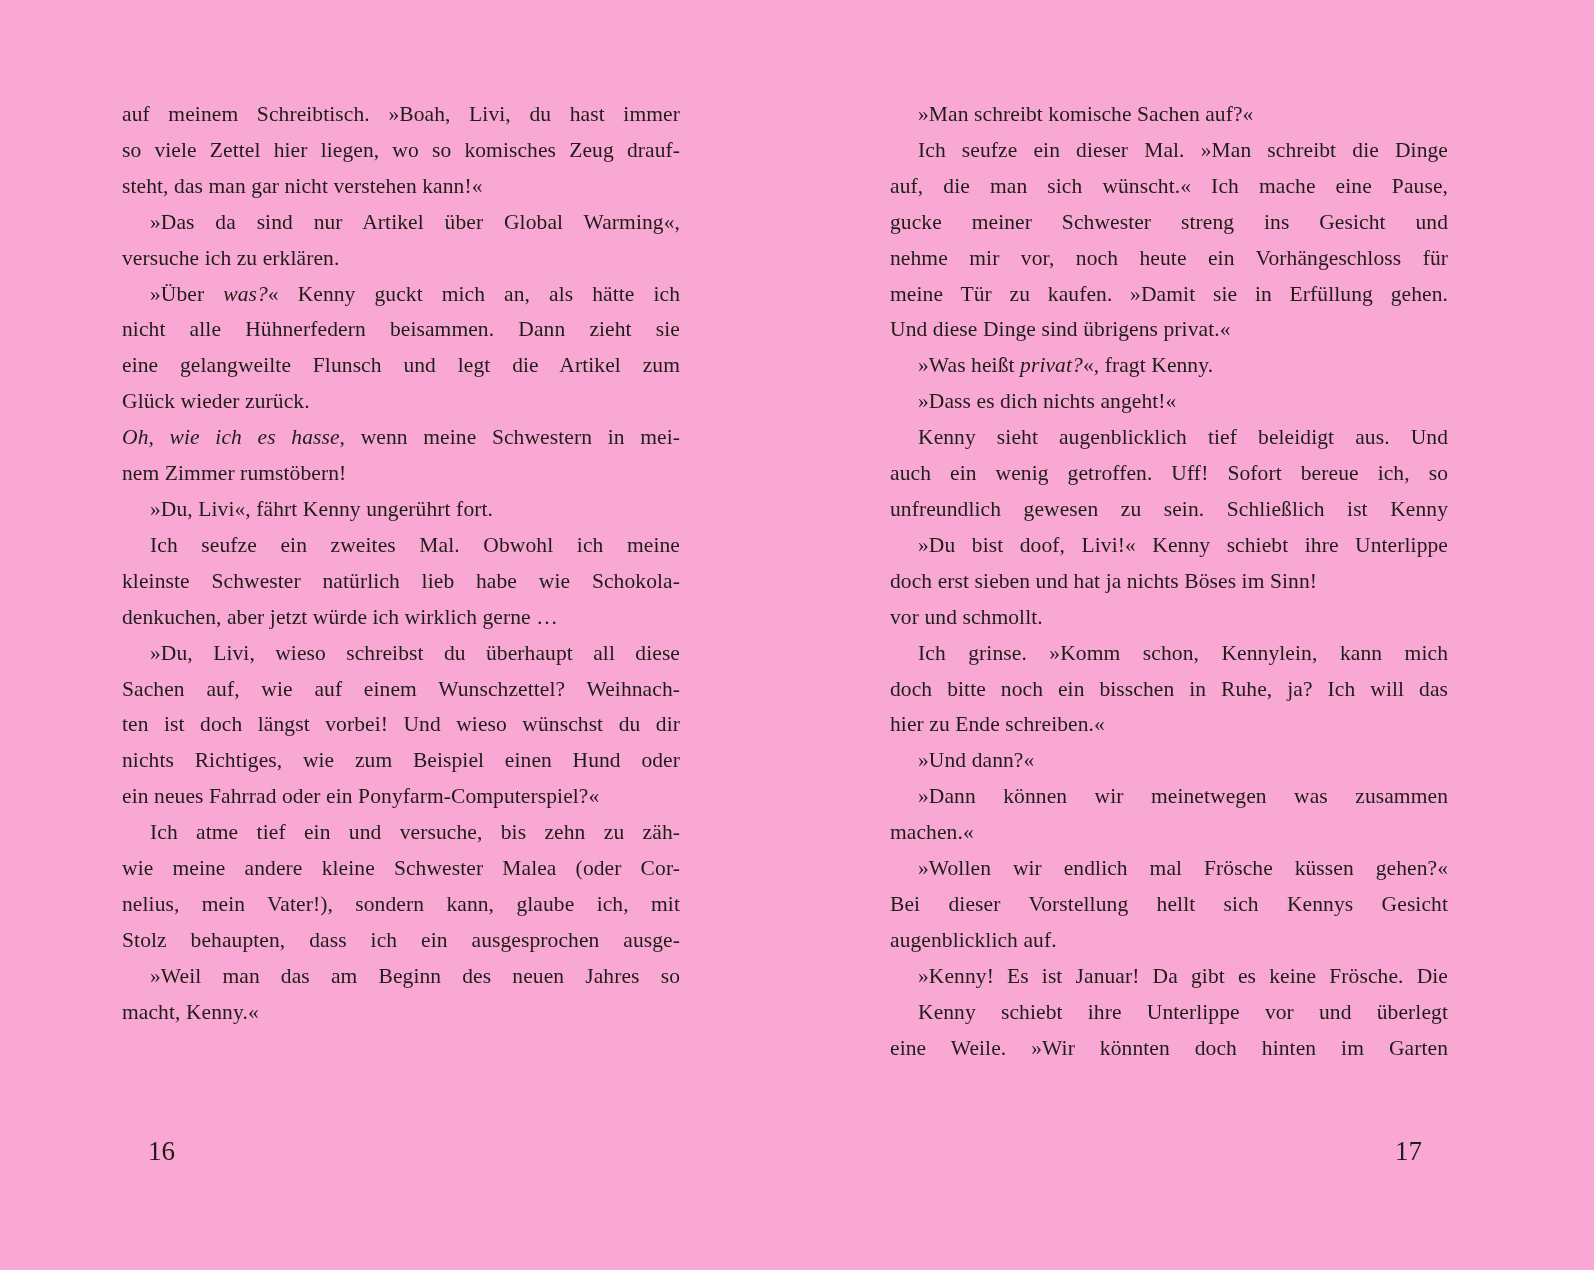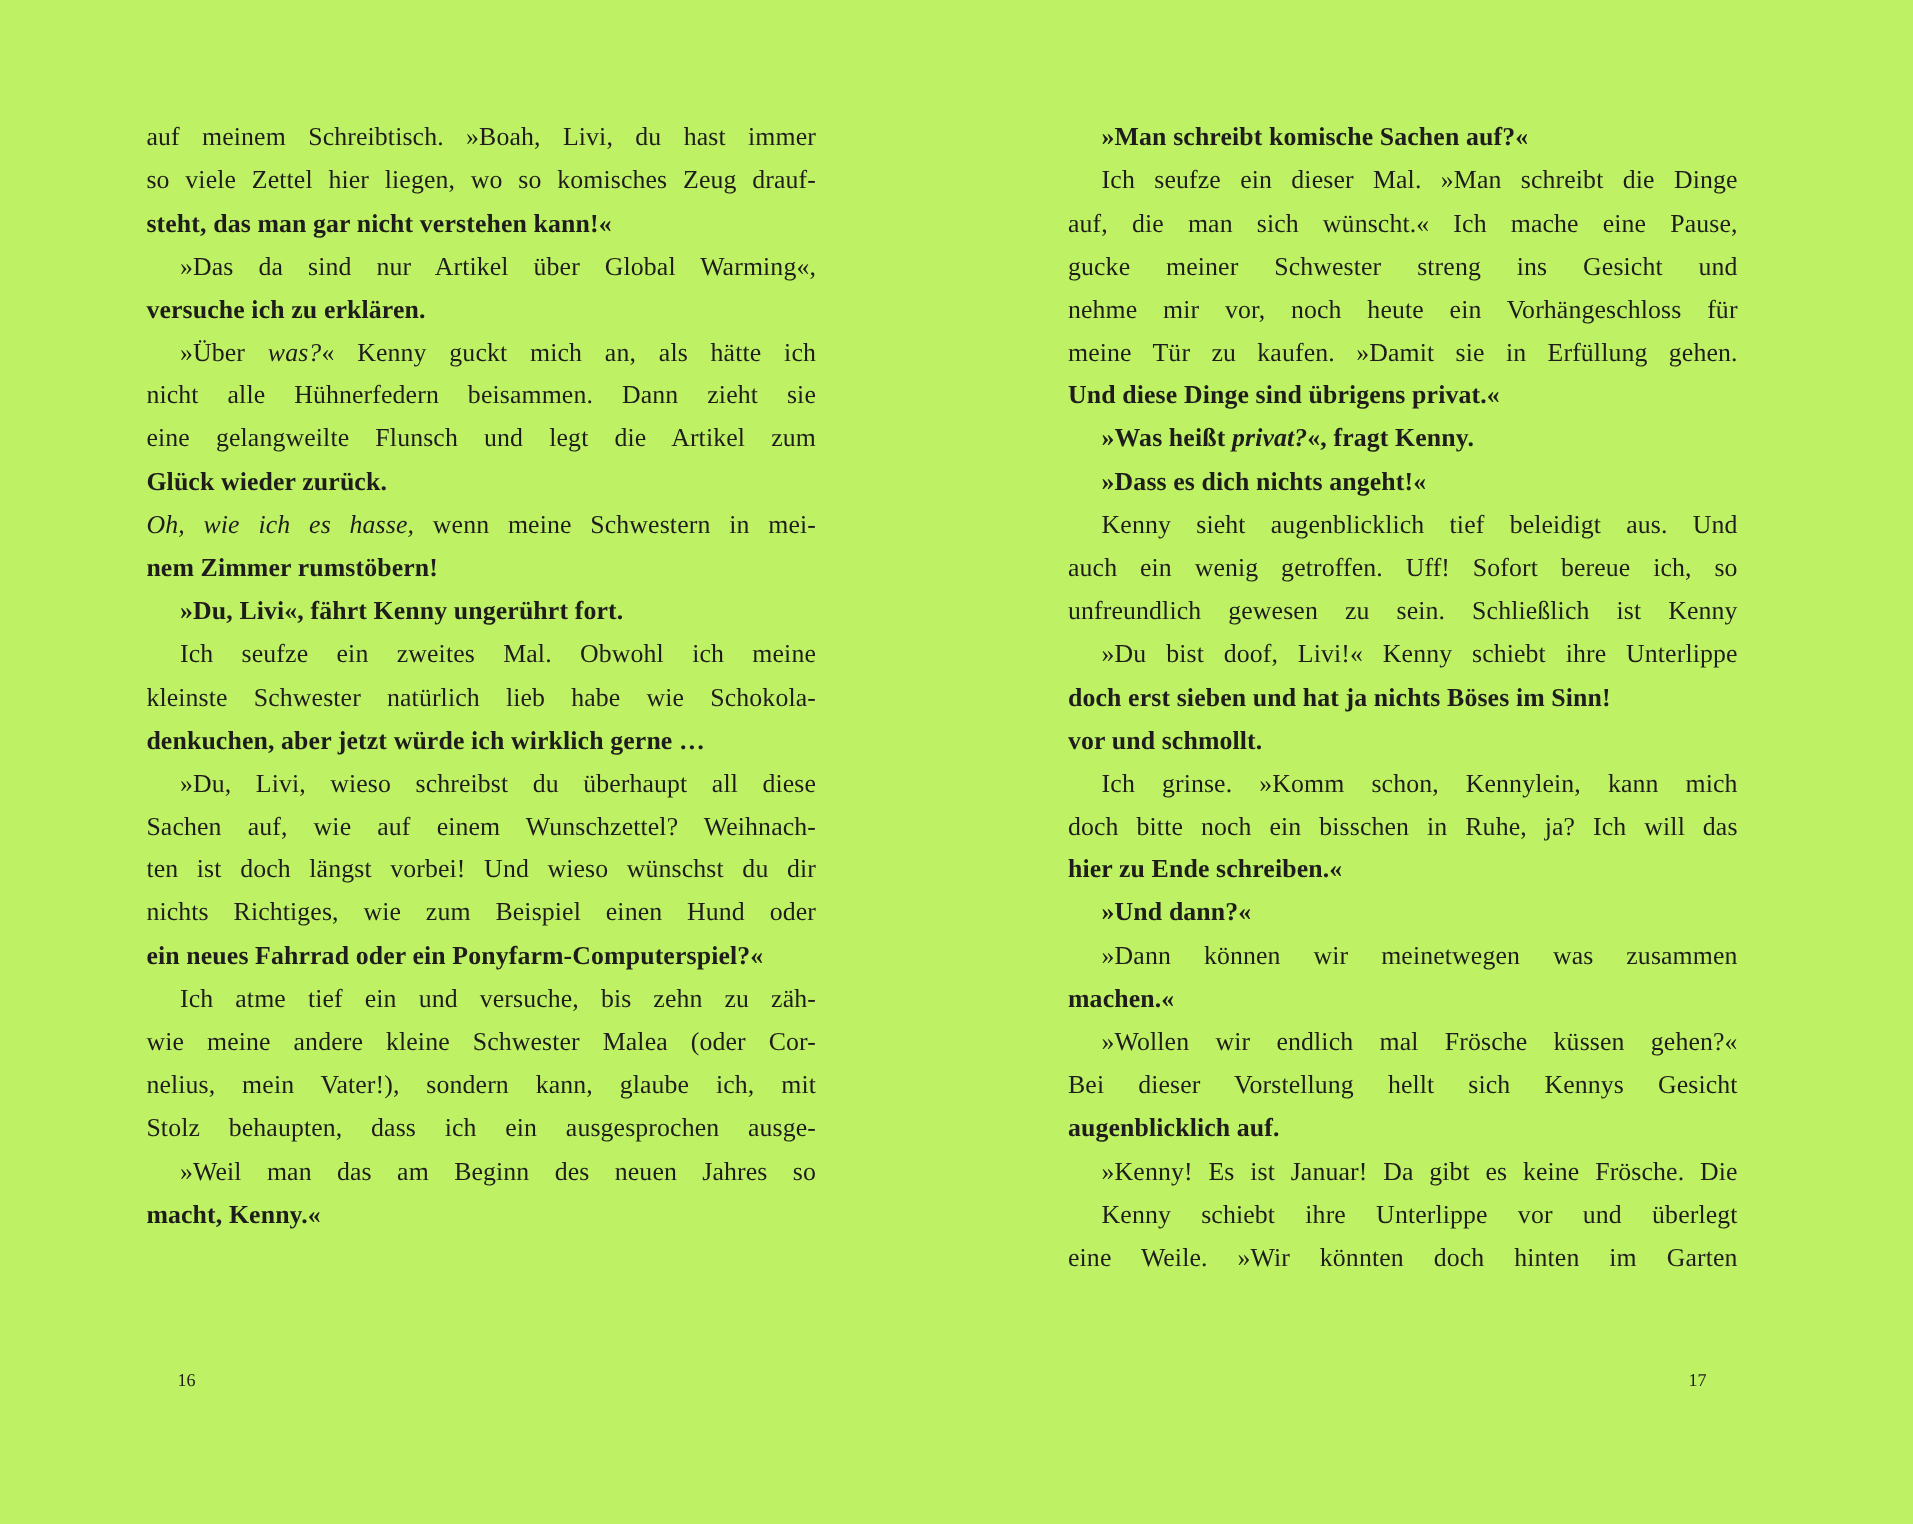--- a/index.html
+++ b/index.html
@@ -9,21 +9,21 @@
     height: 1270px;
     background: #ffffff;
     font-family: "Liberation Serif", "DejaVu Serif", serif;
     color: #1f1d1b;
   }
   .spread {
     position: relative;
     width: 1594px;
     height: 1270px;
     overflow: hidden;
-    background: #bef264;
+    background: #f9a8d4;
   }
   .page {
     position: absolute;
     top: 0;
     width: 558px;
     height: 1270px;
   }
   .page.left  { left: 122px; }
   .page.right { left: 890px; }
   .text-block {
@@ -33,27 +33,27 @@
     width: 558px;
     font-size: 21.5px;
     line-height: 35.9px;
     letter-spacing: 0.1px;
   }
   .line {
     text-align: justify;
     text-align-last: justify;
     white-space: normal;
   }
-  .line.end { text-align-last: left; font-weight: bold; }
+  .line.end { text-align-last: left; }
   .line.indent { padding-left: 28px; }
   em { font-style: italic; }
   .page-number {
     position: absolute;
     top: 1133px;
-    font-size: 15px;
+    font-size: 27px;
     line-height: 36px;
   }
   .page-number.pn-left  { left: 26px; }
   .page-number.pn-right { right: 26px; }
 </style>
 </head>
 <body style="background: rgb(255, 255, 255); color: rgb(31, 29, 27);">
 
 <div class="spread">
 

